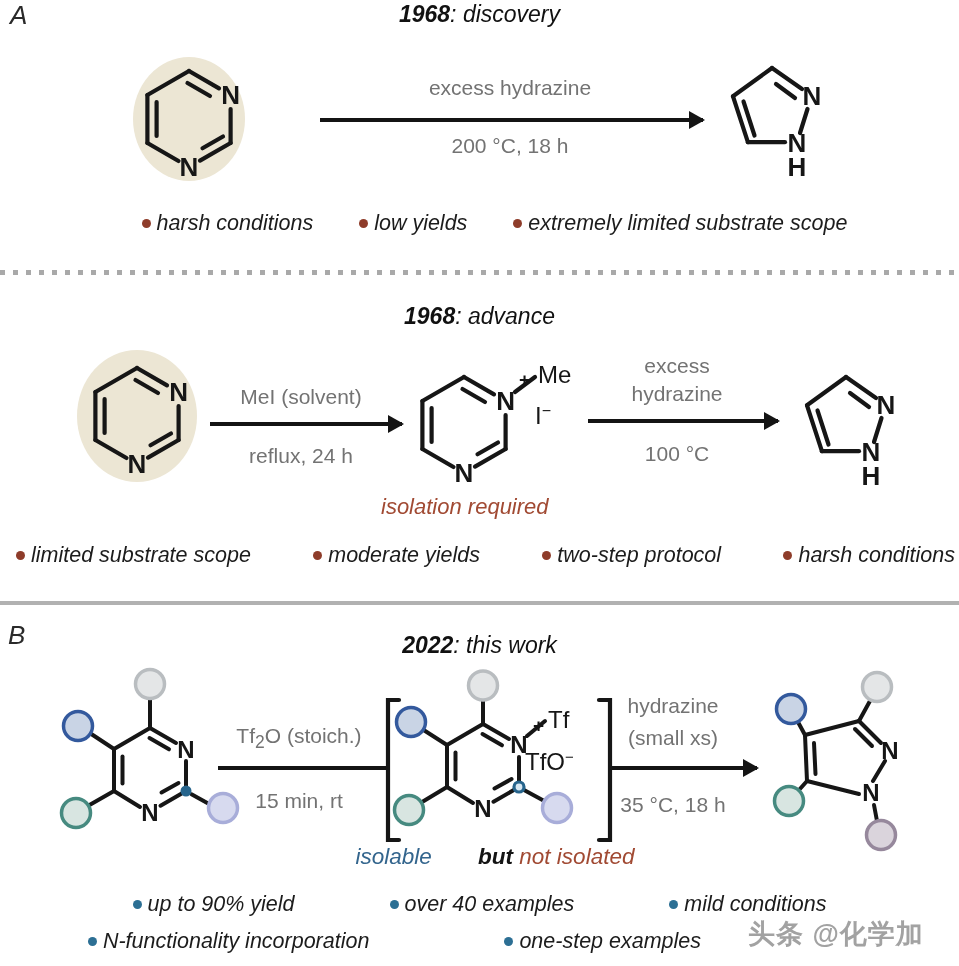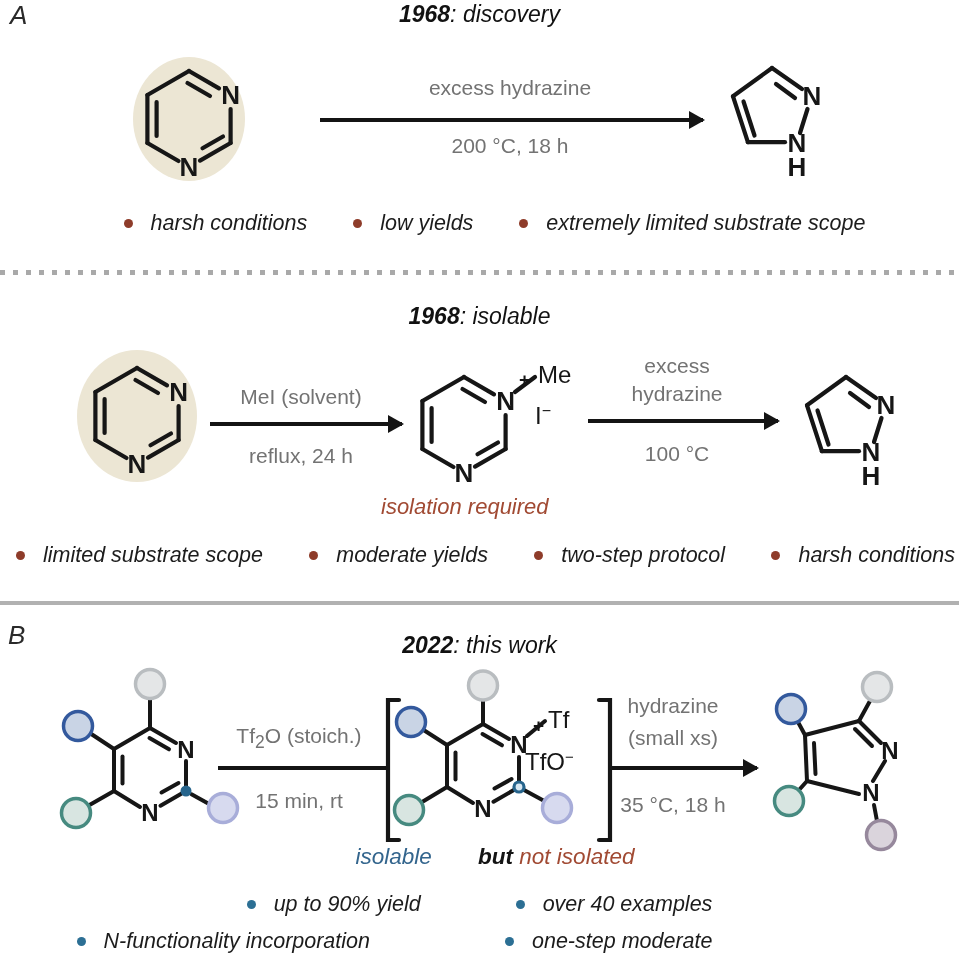--- a/index.html
+++ b/index.html
@@ -10,21 +10,21 @@
   .title{width:100%;text-align:center;font-style:italic;font-size:23px;color:#111;}
   .title b{font-weight:700;}
   .cond{text-align:center;font-size:21px;color:#737373;line-height:1.15;}
   .arrow{position:absolute;height:0;border-top:4px solid #141414;}
   .arrow.head::after{content:"";position:absolute;right:-2px;top:-11px;width:0;height:0;
       border-left:16px solid #141414;border-top:9px solid transparent;border-bottom:9px solid transparent;}
   .beige{position:absolute;border-radius:50%;background:#ece6d4;}
   .dash-rule{position:absolute;height:5px;background:repeating-linear-gradient(90deg,#a9a9a9 0 5px,transparent 5px 13px);}
   .solid-rule{position:absolute;height:4px;background:#b1b1b1;}
   .bullets{position:absolute;display:flex;align-items:center;font-style:italic;font-size:21.5px;color:#1c1c1c;}
-  .bullet{display:flex;align-items:center;gap:18px;white-space:nowrap;}
+  .bullet{display:flex;align-items:center;gap:6px;white-space:nowrap;}
   .dot{width:9px;height:9px;border-radius:50%;flex:0 0 auto;}
   .dot-maroon{background:#8e3c2a;}
   .dot-blue{background:#2c6f94;}
   .note-red{position:absolute;font-style:italic;font-size:22px;color:#a14a33;margin-top:8px;}
   .note-mixed{position:absolute;text-align:center;font-style:italic;font-size:22.5px;}
   .note-mixed .iso{color:#33658d;}
   .note-mixed .but{color:#141414;font-weight:600;margin-left:40px;}
   .note-mixed .red{color:#a14a33;}
   .watermark{position:absolute;color:#a2a2a2;font-size:27px;font-weight:700;letter-spacing:1px;}
   svg text{font-family:"Liberation Sans",sans-serif;fill:#161616;}
@@ -92,21 +92,21 @@
       </div>
     <div class="bullet">
         <span class="dot dot-maroon"></span>
         <span>extremely limited substrate scope</span>
       </div>
   </div>
 
   <div class="dash-rule" style="left:0;right:0;top:270px"></div>
 
   <div class="abs title" style="left:0;top:303px">
-    <b>1968</b><span>: isolable</span>
+    <b>1968</b><span>: advance</span>
   </div>
 
   <div class="beige" style="left:77px;top:350px;width:120px;height:132px"></div>
 
   <svg class="abs" width="130" height="140" viewBox="0 0 130 140" style="left:72px;top:345px">
     <g stroke="#161616" stroke-width="4.2" stroke-linecap="round" fill="none">
       <path d="M65,23 L95,40.4"></path>
         <path d="M63.5,35 L86,48"></path>
       <path d="M106.6,61 L106.6,95"></path>
       <path d="M106.6,95 L76,112.6"></path>
@@ -290,27 +290,32 @@
 
   <div class="bullets" style="left:60px;right:60px;top:892px;justify-content:center;gap:95px">
     <div class="bullet">
         <span class="dot dot-blue"></span>
         <span>up to 90% yield</span>
       </div>
     <div class="bullet">
         <span class="dot dot-blue"></span>
         <span>over 40 examples</span>
       </div>
+    <div class="bullet">
+        <span class="dot dot-blue"></span>
+        <span>mild conditions</span>
+      </div>
   </div>
 
   <div class="bullets" style="left:0;right:170px;top:929px;justify-content:center;gap:135px">
     <div class="bullet">
         <span class="dot dot-blue"></span>
         <span>N-functionality incorporation</span>
       </div>
     <div class="bullet">
         <span class="dot dot-blue"></span>
-        <span>one-step moderate</span>
-      </div>
-  </div>
-
+        <span>one-step examples</span>
+      </div>
+  </div>
+
+  <div class="watermark" style="left:748px;top:916px">头条 @化学加</div>
 
 </div>
 
 </body></html>

